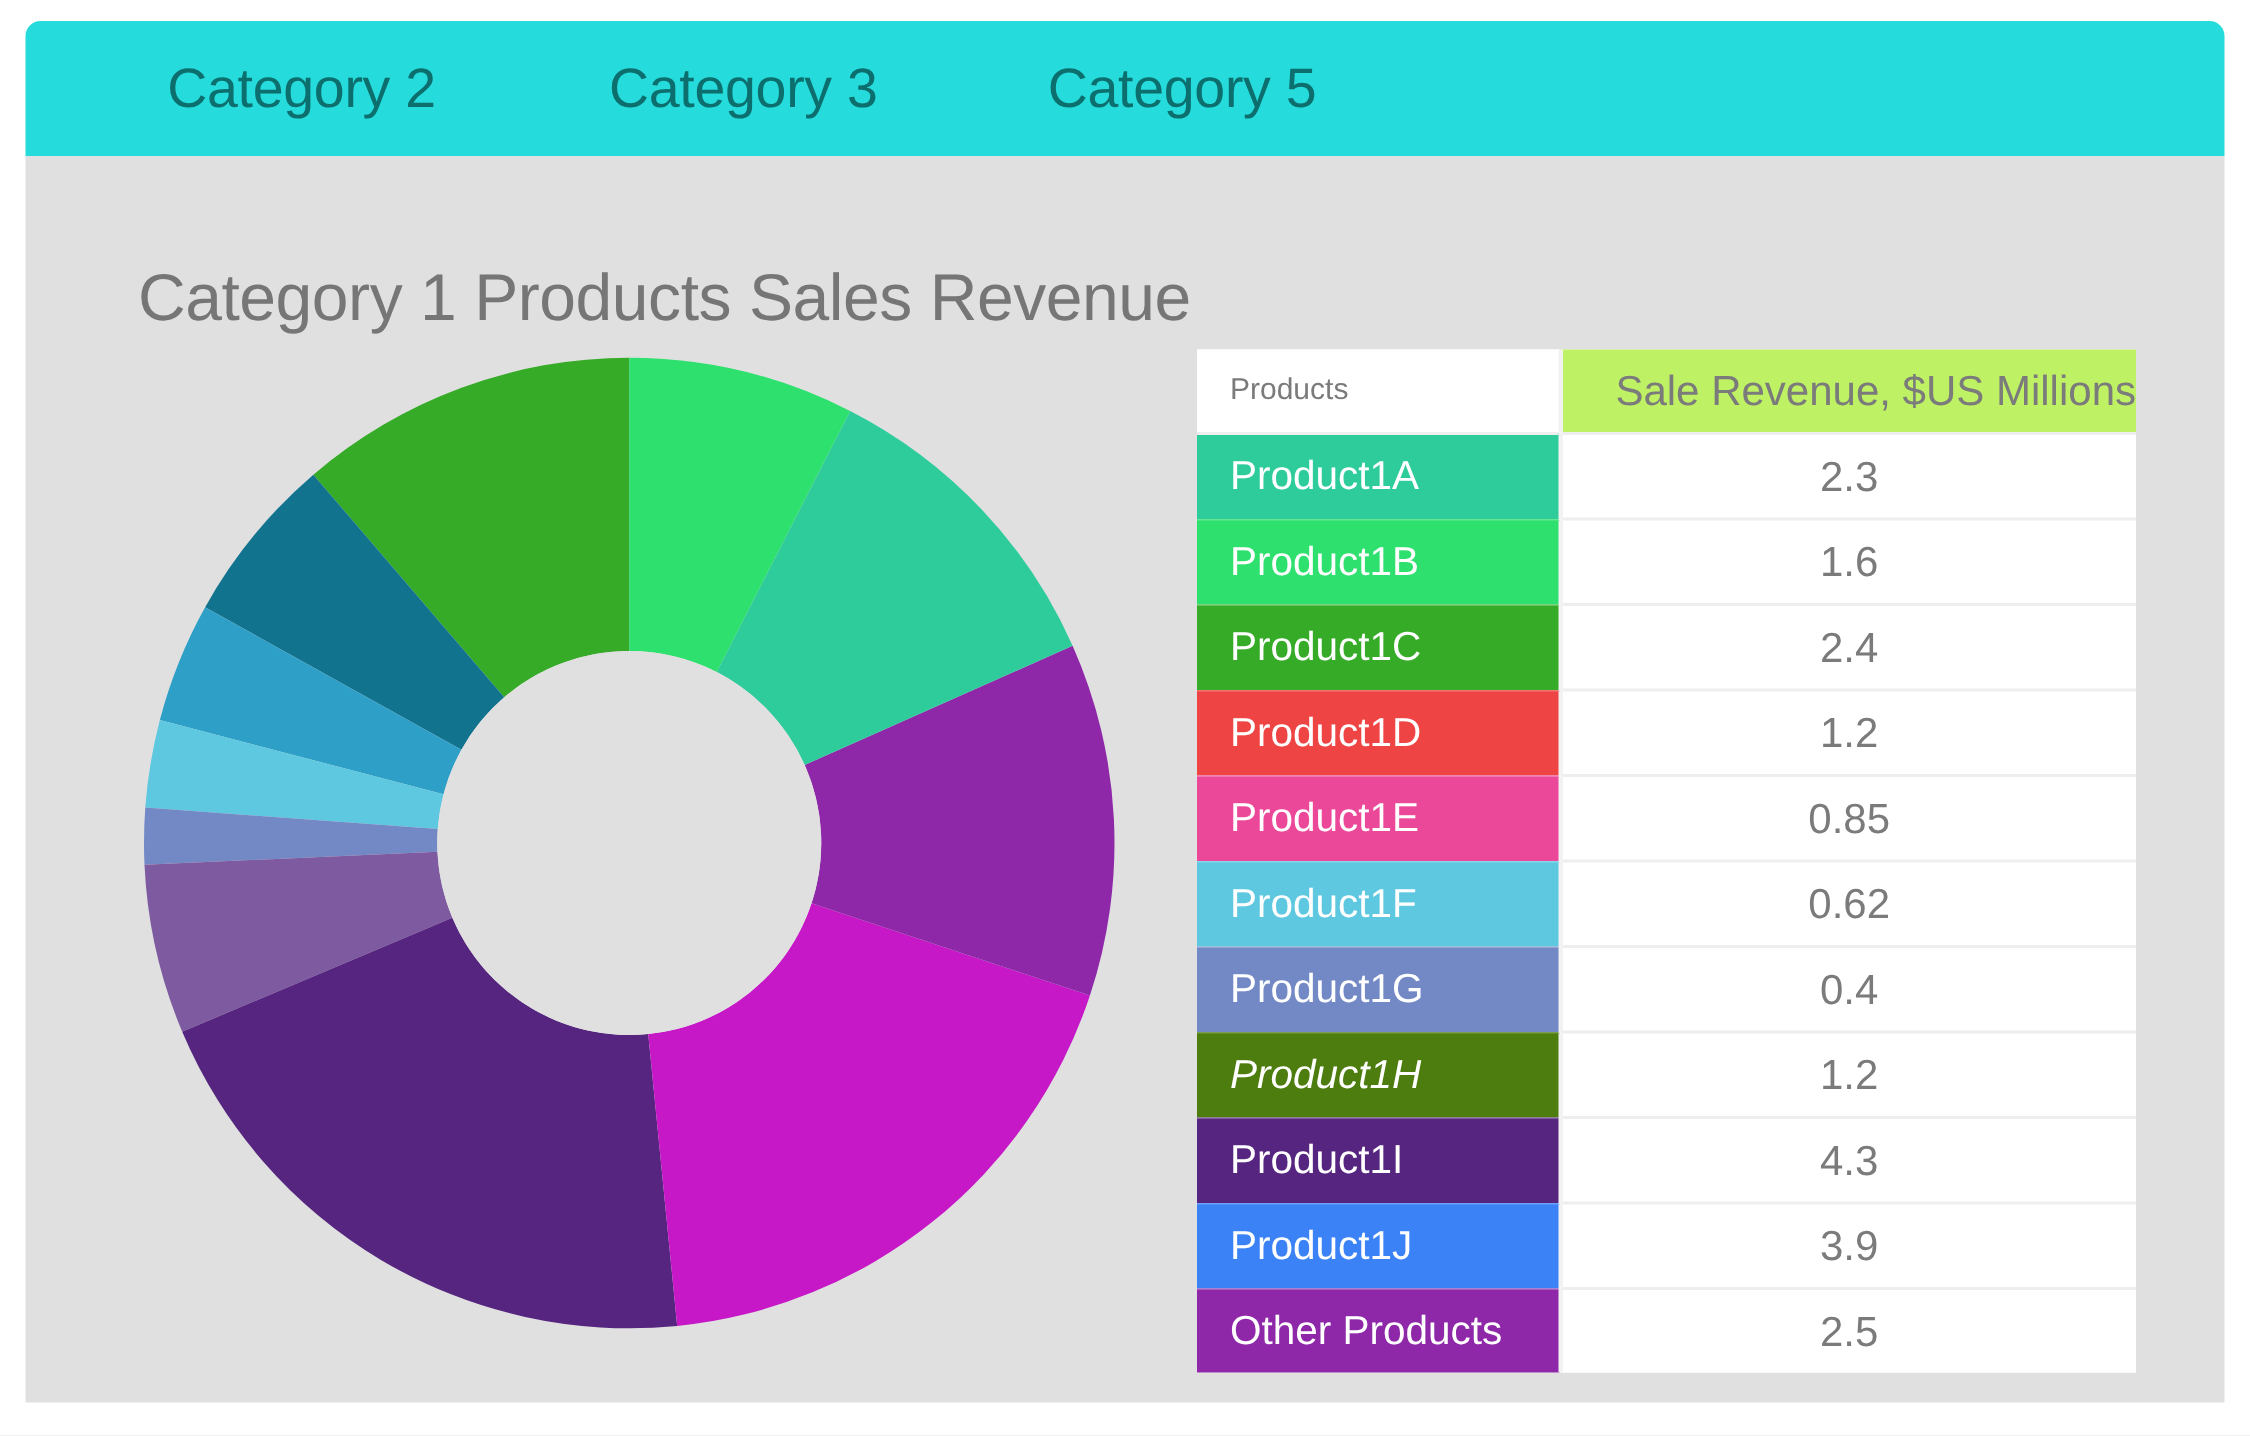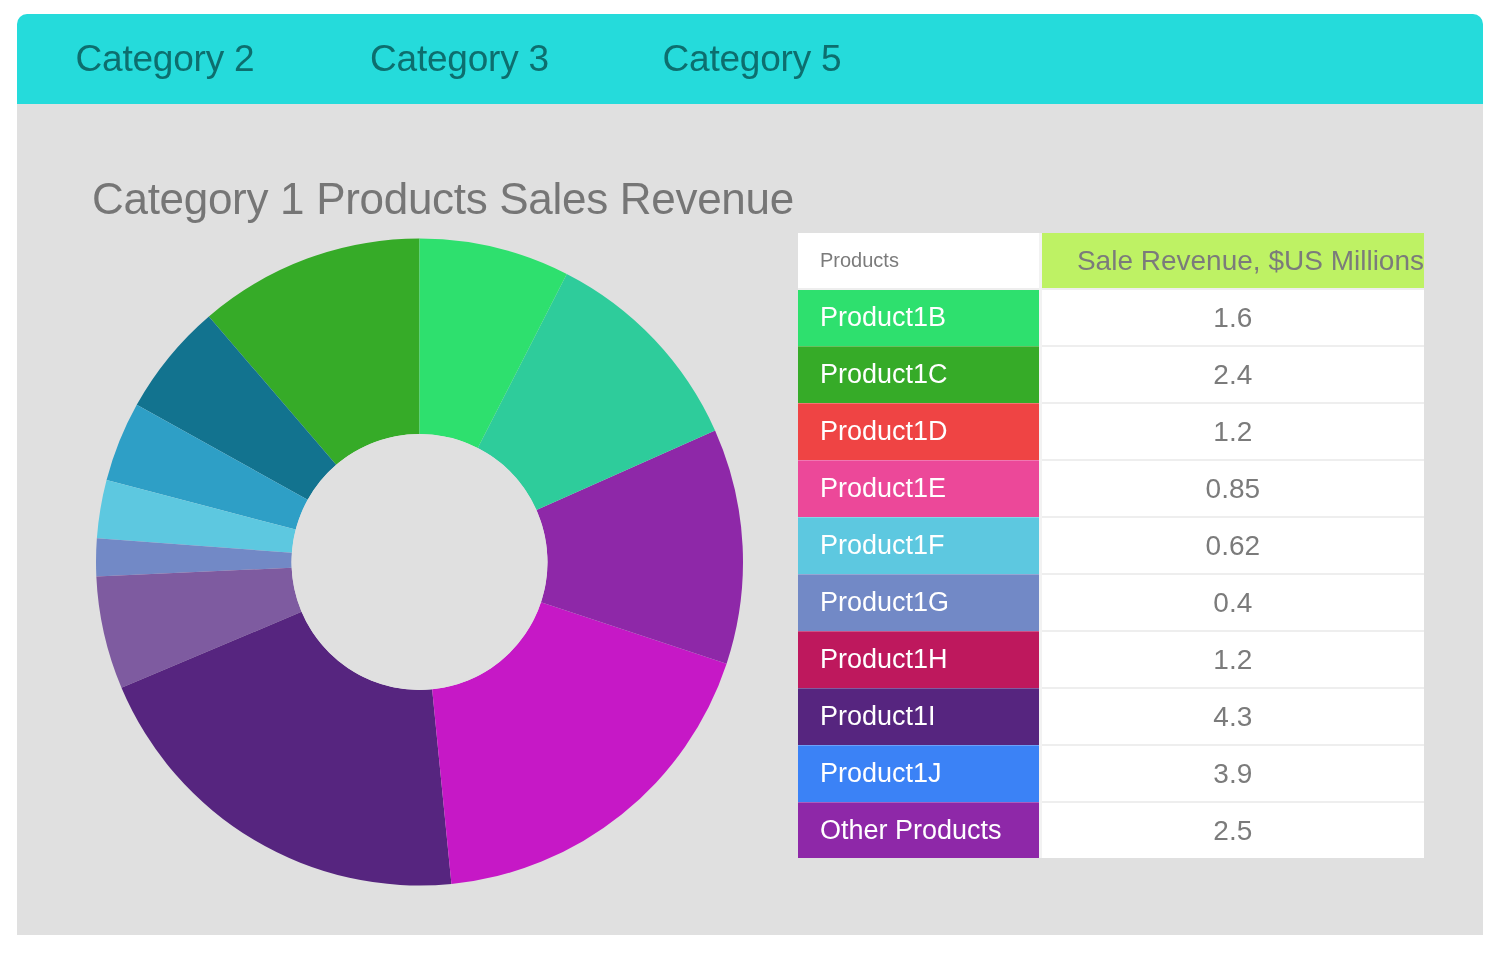--- a/index.html
+++ b/index.html
@@ -31,21 +31,21 @@
     cursor:pointer;
     user-select:none;
   }
   .tab.active{
     background:#17807f;
     color:#ffffff;
     border-radius:10px 0 0 0;
     font-weight:bold;
   }
   .tab.t0{width:292px;}
-  .tab.t1{width:296px;}
+  .tab.t1{width:296px;margin-left:36px;}
   .tab.t2{width:293px;}
   .tab.t3{width:293px;}
   .tab.t4{width:292px;border-radius:0 10px 0 0;}
 
   
   .panel{
     position:absolute;left:17px;top:104px;
     width:1466px;height:831px;
     background:#e0e0e0;
   }
@@ -156,20 +156,24 @@
 
     <table class="tbl">
       <thead>
         <tr>
           <th class="th-prod">Products</th>
           <th class="th-rev">Sale Revenue, $US Millions</th>
         </tr>
       </thead>
       <tbody id="tbody">
           <tr>
+            <td class="td-prod" style="background: rgb(46, 204, 155);">Product1A</td>
+            <td class="td-rev">2.3</td>
+          </tr>
+          <tr>
             <td class="td-prod" style="background: rgb(46, 224, 110);">Product1B</td>
             <td class="td-rev">1.6</td>
           </tr>
           <tr>
             <td class="td-prod" style="background: rgb(54, 171, 40);">Product1C</td>
             <td class="td-rev">2.4</td>
           </tr>
           <tr>
             <td class="td-prod" style="background: #ef4444;">Product1D</td>
             <td class="td-rev">1.2</td>
@@ -180,21 +184,21 @@
           </tr>
           <tr>
             <td class="td-prod" style="background: rgb(93, 200, 224);">Product1F</td>
             <td class="td-rev">0.62</td>
           </tr>
           <tr>
             <td class="td-prod" style="background: rgb(114, 137, 198);">Product1G</td>
             <td class="td-rev">0.4</td>
           </tr>
           <tr>
-            <td class="td-prod" style="background: #be185d;">Product1H</td>
+            <td class="td-prod" style="background: #4d7c0f; font-style: italic;">Product1H</td>
             <td class="td-rev">1.2</td>
           </tr>
           <tr>
             <td class="td-prod" style="background: rgb(86, 37, 127);">Product1I</td>
             <td class="td-rev">4.3</td>
           </tr>
           <tr>
             <td class="td-prod" style="background: #3b82f6;">Product1J</td>
             <td class="td-rev">3.9</td>
           </tr>

